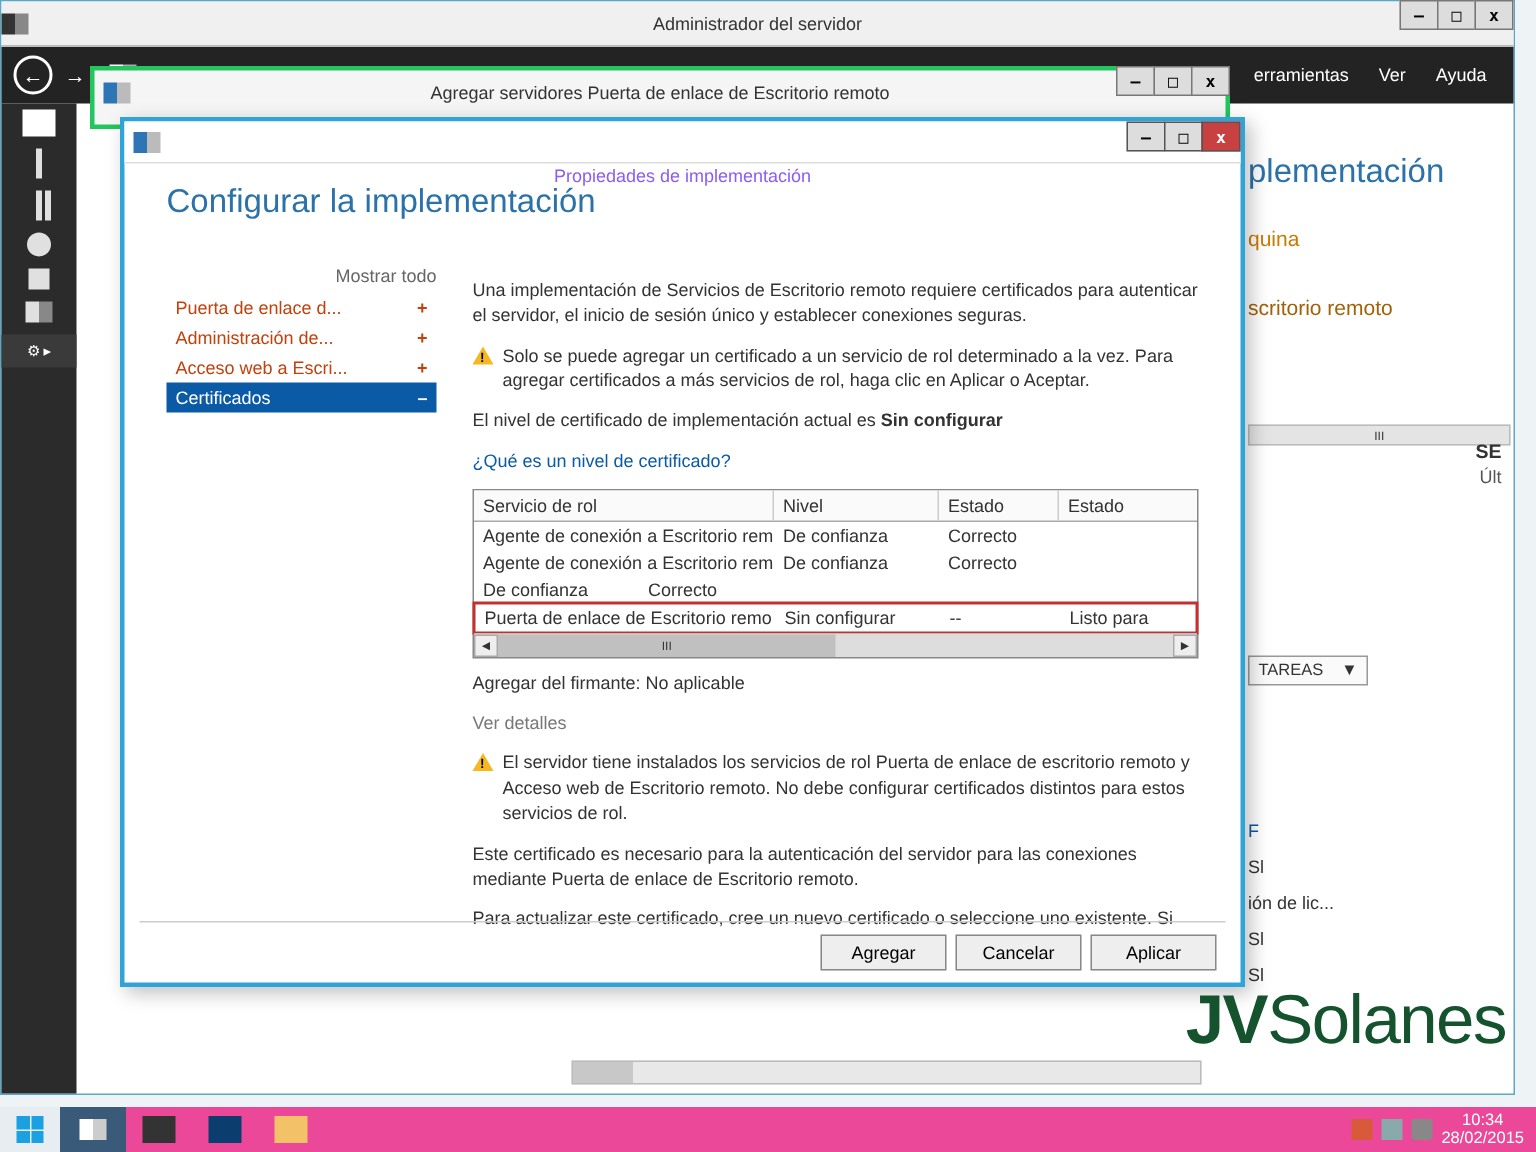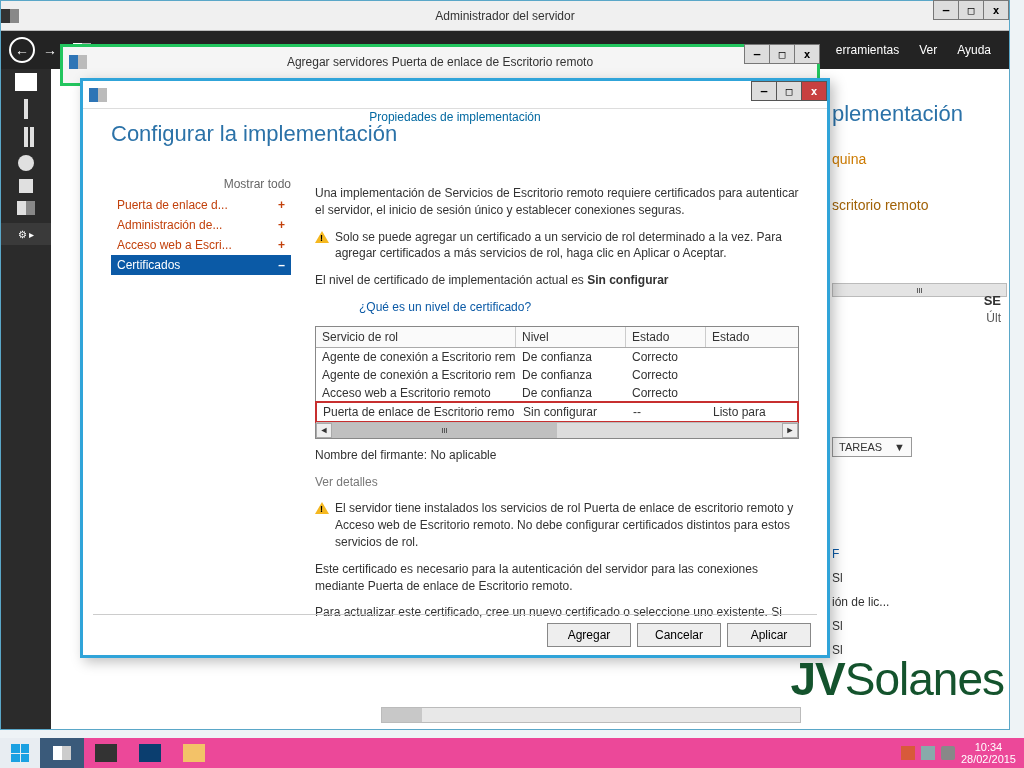--- a/index.html
+++ b/index.html
@@ -37,39 +37,39 @@
 
 .win-mid { position: absolute; top: 44px; left: 60px; width: 760px; height: 42px; background: #f5f5f5; border: 3px solid #22c55e; }
 .win-mid-title { height: 30px; display: flex; align-items: center; position: relative; }
 .win-mid-title .icon-box { width: 18px; height: 14px; margin-left: 6px; }
 .win-mid-title .title-text { position: absolute; left: 50%; transform: translateX(-50%); font-size: 12px; color: #333; }
 
 
 .win-front { position: absolute; top: 78px; left: 80px; width: 750px; height: 580px; background: #fff; border: 3px solid #30a4d9; box-shadow: 4px 4px 12px rgba(0,0,0,0.25); }
 .win-front-title { height: 28px; background: #fff; display: flex; align-items: center; position: relative; border-bottom: 1px solid #ddd; }
 .win-front-title .icon-box { width: 18px; height: 14px; margin-left: 6px; }
-.win-front-title .title-text { position: absolute; left: 50%; transform: translateX(-50%); font-size: 12px; color: #0369a1; margin-top: 44px; }
+.win-front-title .title-text { position: absolute; left: 50%; transform: translateX(-50%); font-size: 12px; color: #8b5cf6; margin-top: 44px; }
 .win-front-ctrls { position: absolute; right: 0; top: 0; display: flex; }
 .win-front-ctrls > div { width: 26px; height: 20px; border: 1px solid #555; background: #ddd; display: flex; align-items: center; justify-content: center; font-size: 11px; margin-left: -1px; font-family: monospace; font-weight: bold; }
 .win-front-ctrls > div.close { background: #c84040; color: #fff; }
 
 .front-body { padding: 18px 28px 10px 28px; display: flex; height: calc(100% - 70px); }
 .front-heading { font-size: 22px; font-weight: 300; color: #2b72a8; margin-bottom: 18px; }
 .front-left { width: 180px; padding-top: 50px; font-size: 12px; }
 .show-all { text-align: right; color: #666; margin-bottom: 4px; font-size: 12px; }
 .nav-item { padding: 3px 6px; display: flex; justify-content: space-between; color: #c2410c; }
 .nav-item.sel { background: #0b5aa6; color: #fff; }
 .nav-item .plus { font-weight: bold; }
 
 .front-main { flex: 1; padding-left: 24px; font-size: 12px; color: #333; padding-top: 58px; }
 .para { margin-bottom: 10px; line-height: 1.4; }
 .warn-row { display: flex; gap: 6px; margin-bottom: 10px; line-height: 1.4; }
 .warn-icon { width: 0; height: 0; border-left: 7px solid transparent; border-right: 7px solid transparent; border-bottom: 12px solid #f5b820; position: relative; flex-shrink: 0; margin-top: 2px; }
 .warn-icon::after { content: "!"; position: absolute; top: 1px; left: -2px; font-size: 9px; color: #000; font-weight: bold; }
-.link { color: #0b5aa6; margin-left: 44px; }
+.link { color: #0b5aa6; }
 .bold { font-weight: bold; }
 
 .cert-table { border: 1px solid #888; font-size: 12px; margin-bottom: 6px; width: 100%; }
 .cert-table .hdr { display: flex; border-bottom: 1px solid #aaa; background: #fafafa; }
 .cert-table .hdr > div { padding: 3px 6px; border-right: 1px solid #ccc; }
 .cert-table .row { display: flex; }
 .cert-table .row > div { padding: 2px 6px; overflow: hidden; white-space: nowrap; }
 .cert-table .row.hl { border: 2px solid #c72f2f; margin: -1px; }
 .c1 { width: 200px; } .c2 { width: 110px; } .c3 { width: 80px; } .c4 { width: 68px; }
 .tbl-scroll { display: flex; height: 16px; background: #eee; border-top: 1px solid #bbb; }
@@ -250,41 +250,40 @@
             <div class="c3">Correcto</div>
             <div class="c4"></div>
           </div>
         <div class="row">
             <div class="c1">Agente de conexión a Escritorio rem</div>
             <div class="c2">De confianza</div>
             <div class="c3">Correcto</div>
             <div class="c4"></div>
           </div>
         <div class="row">
-            <div class="c1">Acceso web a Escritorio remoto</div>
             <div class="c2">De confianza</div>
             <div class="c3">Correcto</div>
             <div class="c4"></div>
           </div>
         <div class="row hl">
             <div class="c1">Puerta de enlace de Escritorio remo</div>
             <div class="c2">Sin configurar</div>
             <div class="c3">--</div>
             <div class="c4">Listo para</div>
           </div>
         <div class="tbl-scroll">
           <div class="arr">◄</div>
           <div class="track">
               <div class="thumb">III</div>
             </div>
           <div class="arr">►</div>
         </div>
       </div>
 
-      <div class="para" style="margin-top:8px"><span>Nombre del firmante: </span><span>No aplicable</span></div>
+      <div class="para" style="margin-top:8px"><span>Agregar del firmante: </span><span>No aplicable</span></div>
       <div class="para" style="color:#777"><span>Ver detalles</span></div>
 
       <div class="warn-row">
         <div class="warn-icon"></div>
         <div>El servidor tiene instalados los servicios de rol Puerta de enlace de escritorio remoto y Acceso web de Escritorio remoto. No debe configurar certificados distintos para estos servicios de rol.</div>
       </div>
 
       <div class="para">Este certificado es necesario para la autenticación del servidor para las conexiones mediante Puerta de enlace de Escritorio remoto.</div>
       <div class="para" style="margin-bottom:0">Para actualizar este certificado, cree un nuevo certificado o seleccione uno existente. Si</div>
     </div>

